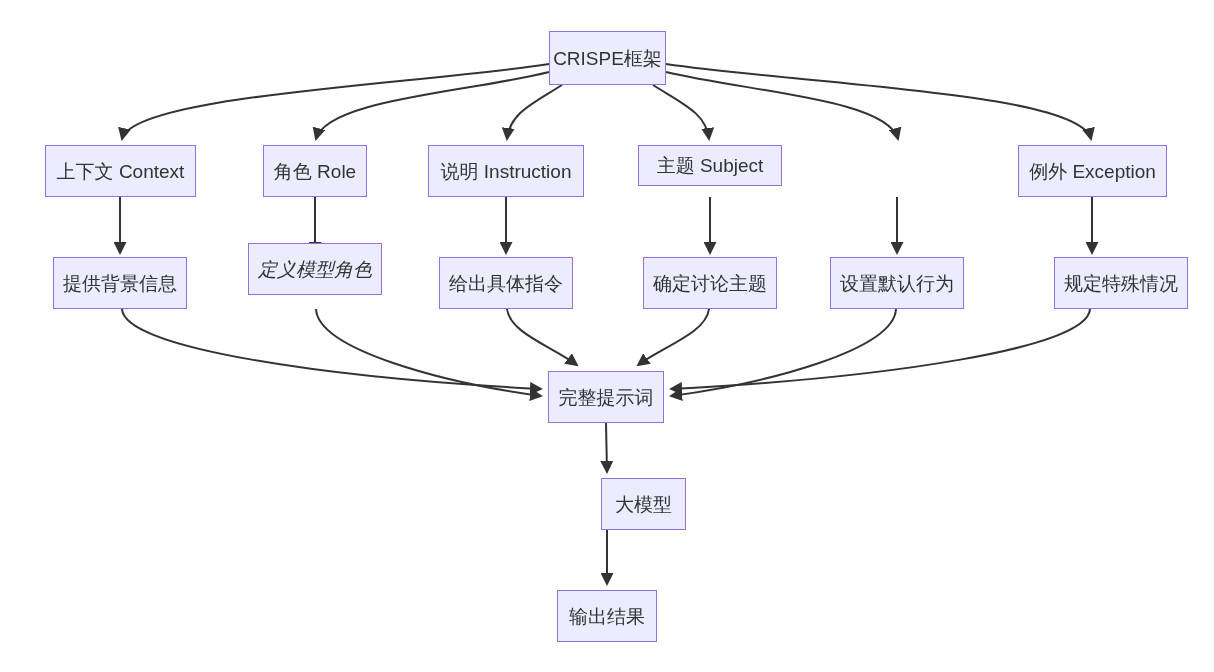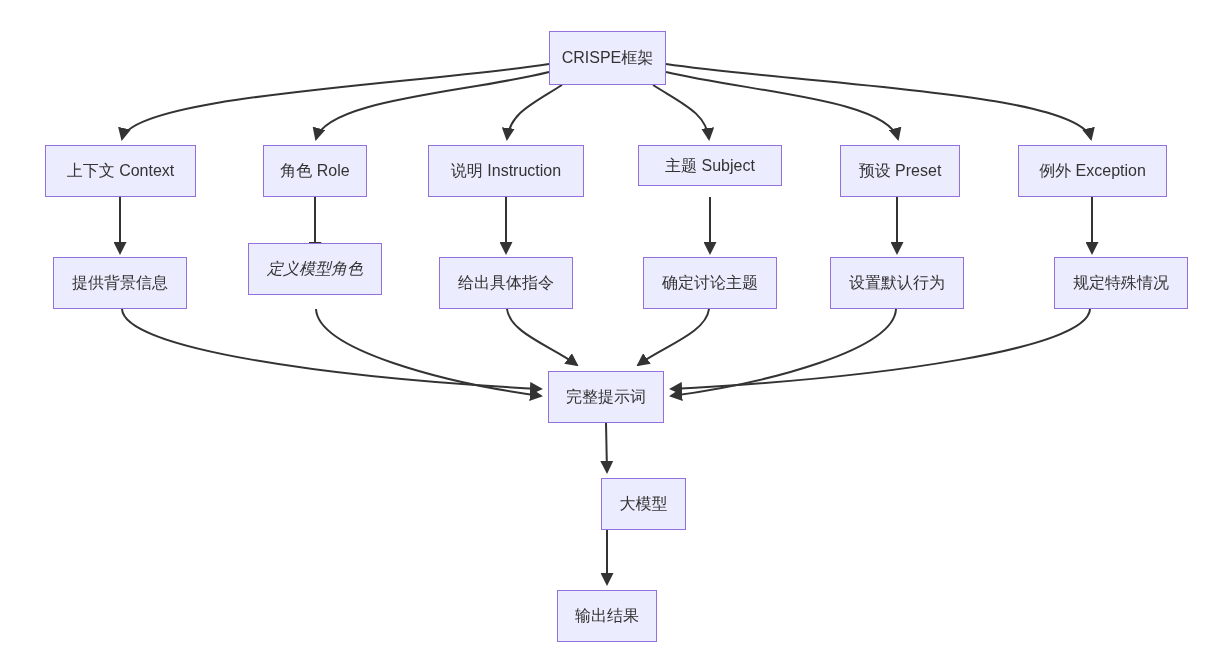--- a/index.html
+++ b/index.html
@@ -34,21 +34,21 @@
   }
   .node {
     position: absolute;
     box-sizing: border-box;
     display: flex;
     align-items: center;
     justify-content: center;
     background: var(--node-fill, #ECECFF);
     border: 1px solid var(--node-border, #9370DB);
     color: var(--text-color, #333333);
-    font-size: 16px;
+    font-size: 19px;
     line-height: 1;
     white-space: nowrap;
     text-align: center;
   }
 </style>
 </head>
 <body>
 
 <div class="canvas">
 
@@ -83,21 +83,20 @@
     <path class="edge" marker-end="url(#arrow)" d="M 606,423 L 607,472"></path>
     <path class="edge" marker-end="url(#arrow)" d="M 607,530 L 607,584"></path>
   </svg>
 
   <div class="node" style="left:549px; top:31px;  width:117px; height:54px;">CRISPE框架</div>
 
   <div class="node" style="left:45px;  top:145px; width:151px; height:52px;">上下文 Context</div>
   <div class="node" style="left:263px; top:145px; width:104px; height:52px;">角色 Role</div>
   <div class="node" style="left:428px; top:145px; width:156px; height:52px;">说明 Instruction</div>
   <div class="node" style="left:638px; top:145px; width:144px; height:41px;">主题 Subject</div>
-  <div class="node" style="left:840px; top:145px; width:120px; height:52px;">预设 Preset</div>
   <div class="node" style="left:1018px; top:145px; width:149px; height:52px;">例外 Exception</div>
 
   <div class="node" style="left:53px;  top:257px; width:134px; height:52px;text-align:right;">提供背景信息</div>
   <div class="node" style="left:248px; top:243px; width:134px; height:52px;font-style:italic;">定义模型角色</div>
   <div class="node" style="left:439px; top:257px; width:134px; height:52px;">给出具体指令</div>
   <div class="node" style="left:643px; top:257px; width:134px; height:52px;">确定讨论主题</div>
   <div class="node" style="left:830px; top:257px; width:134px; height:52px;">设置默认行为</div>
   <div class="node" style="left:1023px; top:257px; width:134px; height:52px;margin-left:31px;">规定特殊情况</div>
 
   <div class="node" style="left:548px; top:371px; width:116px; height:52px;">完整提示词</div>

